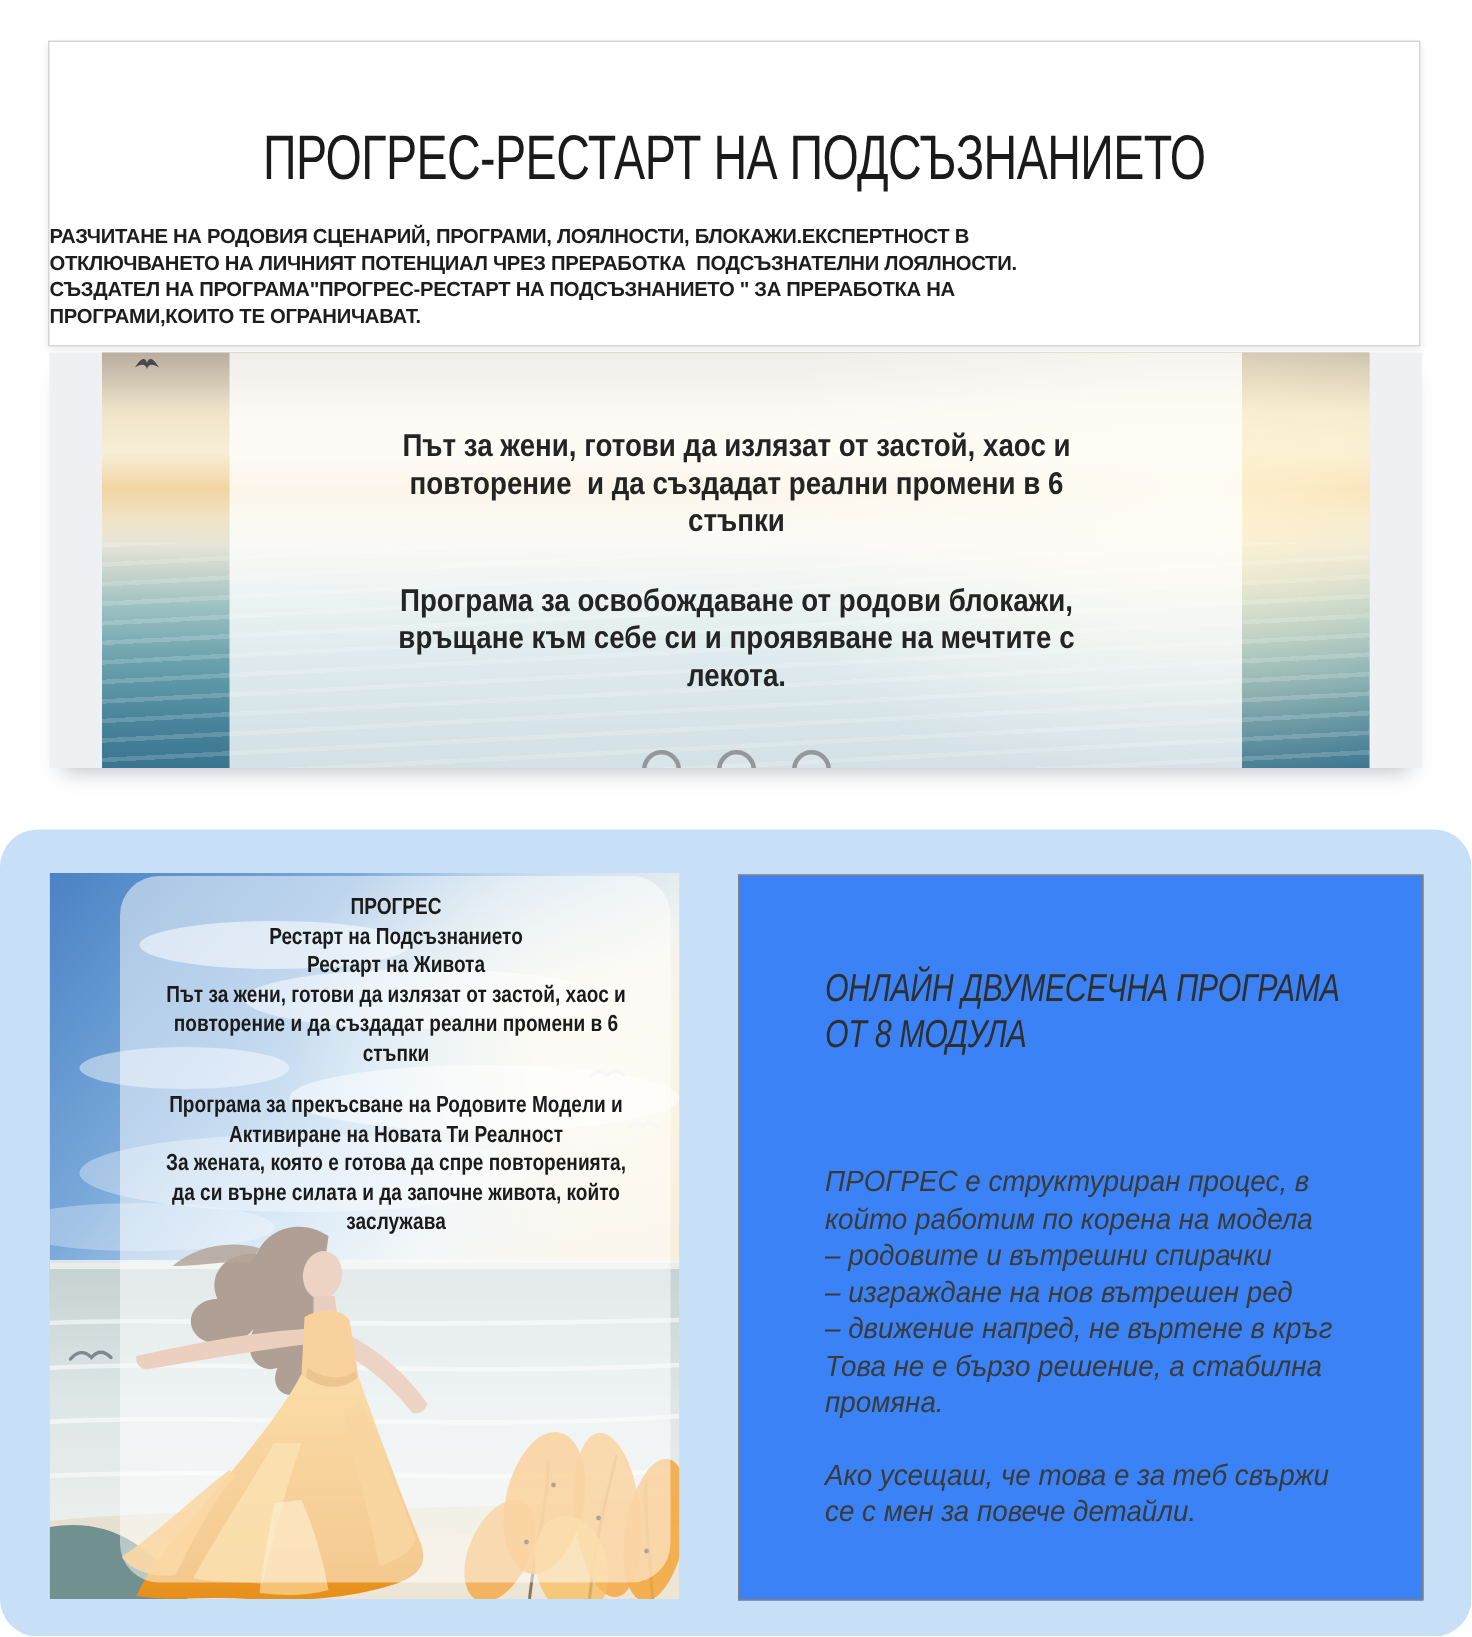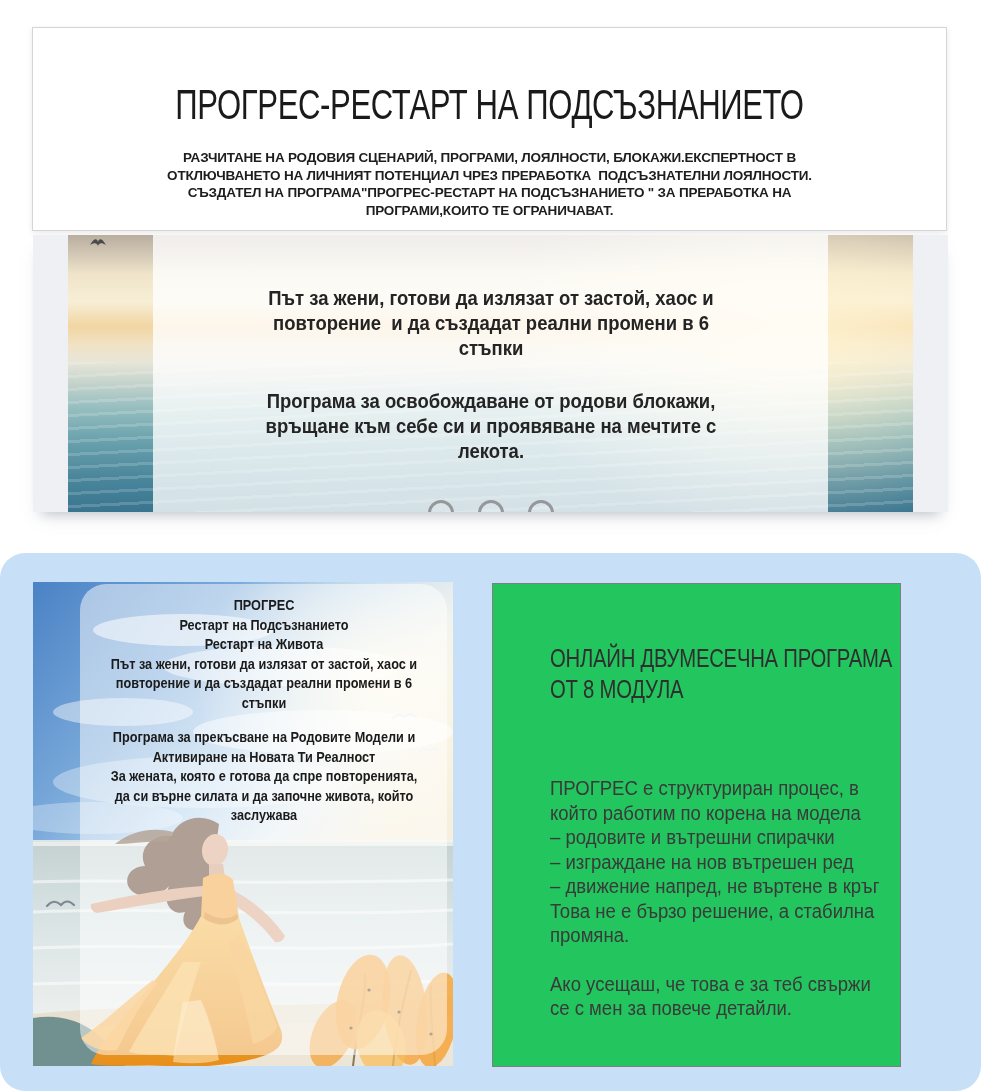--- a/index.html
+++ b/index.html
@@ -6,21 +6,21 @@
   html,body { background:#ffffff; }
   body { font-family:"Liberation Sans","DejaVu Sans",sans-serif; }
   .canvas { position:relative; width:981px; height:1091px; background:#ffffff; overflow:hidden; }
 
   
   .top-card { position:absolute; left:32px; top:27px; width:915px; height:204px;
     background:#ffffff; border:1px solid #d5d5d5; box-shadow:0 2px 6px rgba(0,0,0,.09); }
   .top-title { position:absolute; left:0; right:0; top:53px; text-align:center;
     font-size:42px; font-weight:400; color:#1a1a1a; white-space:nowrap; }
   .top-title .squeeze { display:inline-block; transform:scaleX(.74); transform-origin:center top; letter-spacing:-.5px; }
-  .top-subtitle { position:absolute; left:0; right:0; top:121px; text-align:center;
+  .top-subtitle { position:absolute; left:0; right:0; top:121px; 
     font-size:13.5px; font-weight:700; line-height:17.5px; color:#1d1d1d;
     white-space:pre-wrap; letter-spacing:-.2px; }
 
   
   .hero { position:absolute; left:33px; top:235px; width:915px; height:277px;
     background:#eef0f3; box-shadow:0 10px 14px -8px rgba(110,120,135,.5); }
   .hero-photo { position:absolute; left:35px; top:0; width:845px; height:277px; overflow:hidden;
     background:
       radial-gradient(ellipse 420px 270px at 86% 38%, rgba(255,243,210,.95), rgba(255,243,210,0) 70%),
       linear-gradient(180deg,#b9ae9f 0%,#d3c8b5 7%,#efe4c9 14%,#f7eed6 24%,#f2d5a2 33%,#f0e3c6 40%,
@@ -43,22 +43,22 @@
   .left-card { position:absolute; left:33px; top:29px; width:420px; height:484px; overflow:hidden; }
   .left-card svg.scene { position:absolute; left:0; top:0; }
   .left-overlay { position:absolute; left:47px; top:2px; width:367px; height:471px;
     border-radius:26px; background:rgba(255,255,255,.5); }
   .left-text { position:absolute; left:47px; top:13px; width:367px; text-align:center;
     color:#1b1b1b; font-weight:700; font-size:15.5px; line-height:19.5px; }
   .left-text-inner { width:452px; margin-left:-42.5px; transform:scaleX(.82); transform-origin:center top; }
   .left-text p { white-space:pre-wrap; }
   .left-text p.second { margin-top:15px; }
 
-  .right-card { position:absolute; left:492px; top:30px; width:409px; height:484px;
-    background:#22c55e; border:1px solid #7f7f7f; }
+  .right-card { position:absolute; left:492px; top:30px; width:457px; height:484px;
+    background:#3b82f6; border:1px solid #7f7f7f;font-style:italic; }
   .right-title { position:absolute; left:57px; top:59px; width:600px;
     font-size:26px; line-height:31px; font-weight:400; color:#2f2f2f;
     white-space:pre-wrap; transform:scaleX(.78); transform-origin:left top; letter-spacing:-.3px; }
   .right-body { position:absolute; left:57px; top:192px; width:400px;
     font-size:19.5px; line-height:24.5px; color:#3a3a3a;
     transform:scaleX(.95); transform-origin:left top; }
   .right-body p { white-space:pre-wrap; }
   .right-body p.second { margin-top:24px; }
 </style>
 </head>

